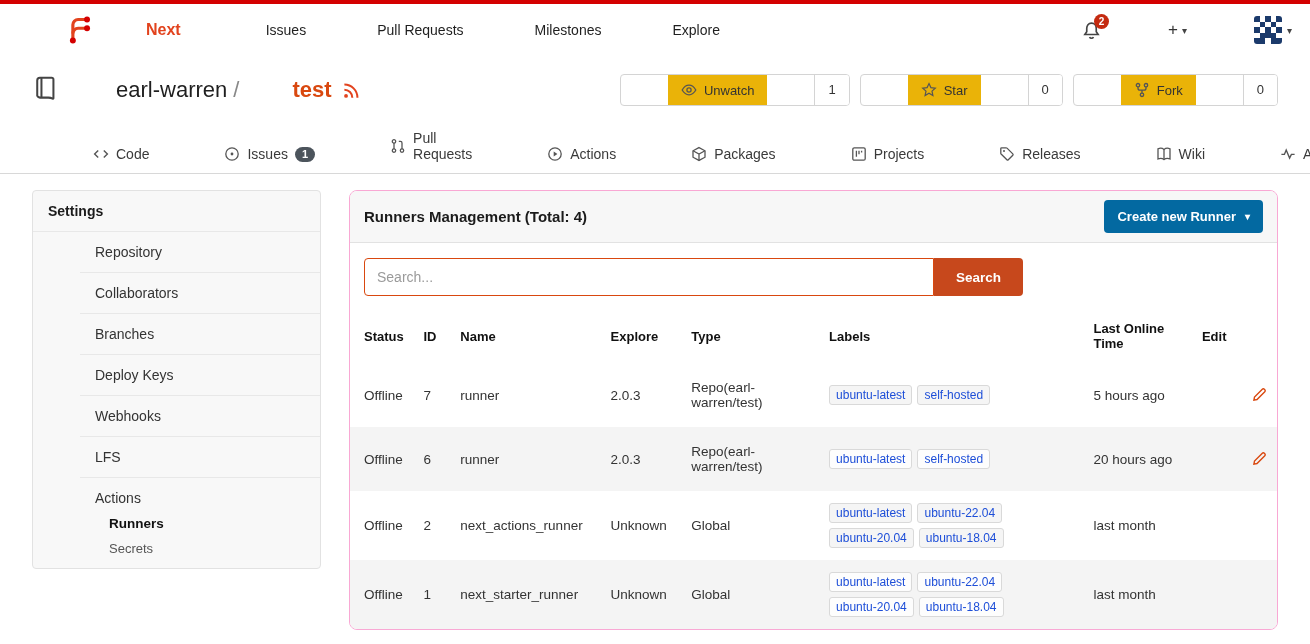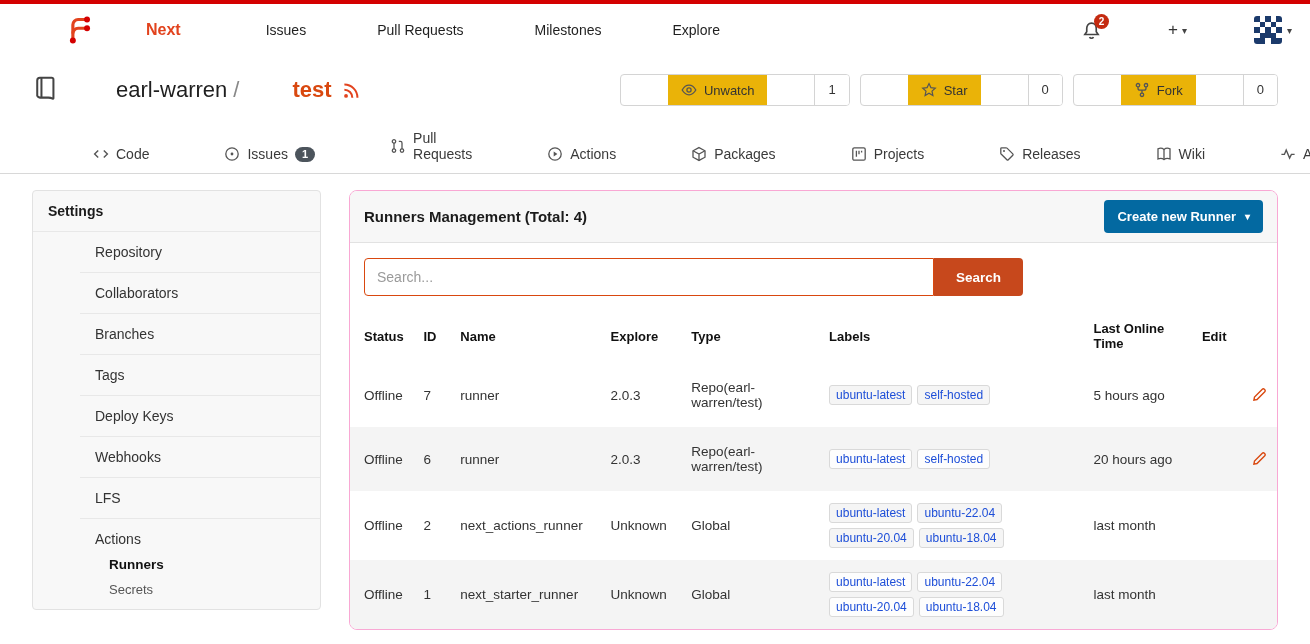--- a/index.html
+++ b/index.html
@@ -308,21 +308,20 @@
   </a>
 </div>
 
 <div class="content">
 
   <aside class="side-menu">
     <span class="menu-item menu-header">Settings</span>
     <a class="menu-item">Repository</a>
     <a class="menu-item">Collaborators</a>
     <a class="menu-item">Branches</a>
-    <a class="menu-item">Tags</a>
     <a class="menu-item">Deploy Keys</a>
     <a class="menu-item">Webhooks</a>
     <a class="menu-item">LFS</a>
     <div class="menu-group">
       <a class="menu-group-label">Actions</a>
       <div class="menu-sub">
         <a class="menu-sub-item active">Runners</a>
         <a class="menu-sub-item">Secrets</a>
       </div>
     </div>

